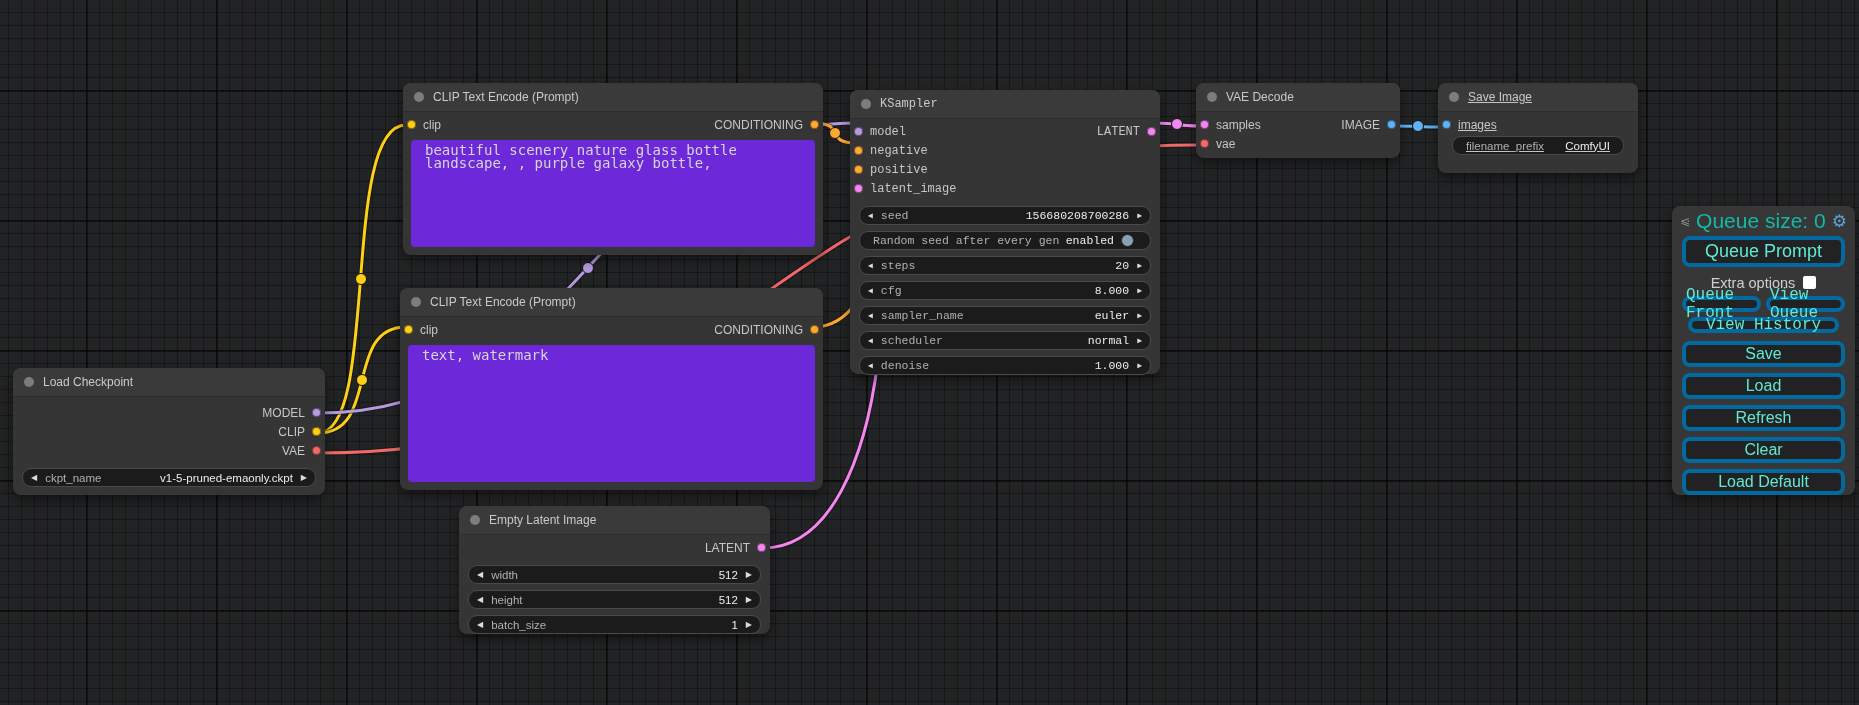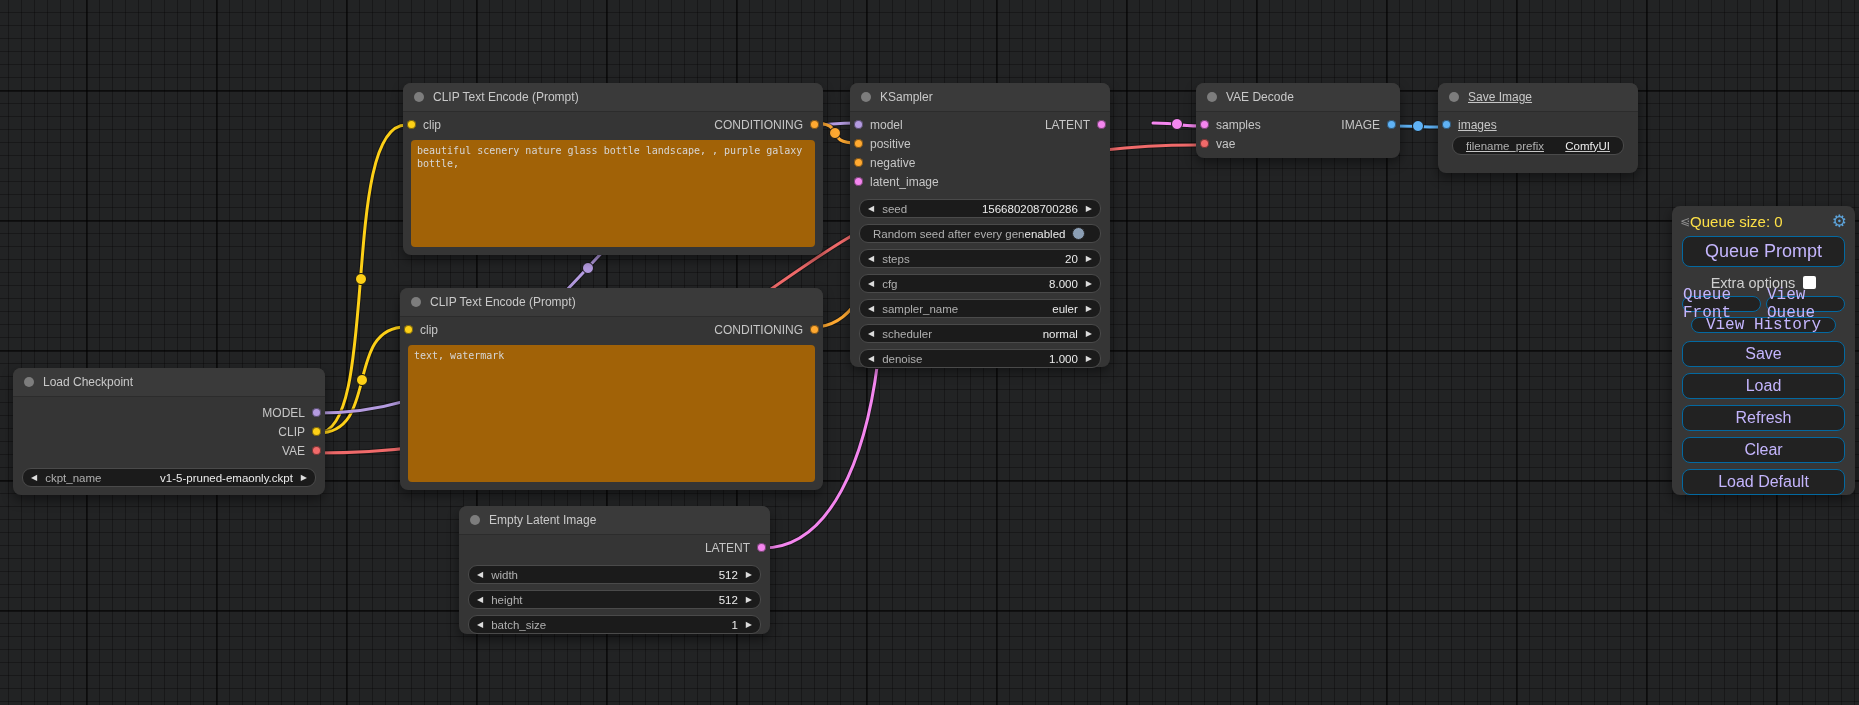--- a/index.html
+++ b/index.html
@@ -45,37 +45,37 @@
   .widget{
     height:17px;border:1px solid #4a4a4a;background:#1b1b1b;border-radius:9px;
     display:flex;align-items:center;margin:6px 0;font-size:11.5px;color:#b4b4b4;
   }
   .warr{font-size:8px;color:#dcdcdc;padding:0 8px;line-height:1;cursor:pointer;}
   .wlabel{color:#b0b0b0;white-space:nowrap;}
   .wvalue{margin-left:auto;color:#ececec;white-space:nowrap;}
   .widget.noarr{padding:0 13px;}
   .wtoggle{width:11px;height:11px;border-radius:50%;background:#8b9eb4;border:1px solid #262626;margin:0 3px 0 7px;flex:none;}
   .prompt-text{
-    background:#a16207;border-radius:4px;margin:6px 8px 8px 8px;padding:4px 6px;
-    font-family:"DejaVu Sans Mono","Liberation Mono",monospace;font-size:10px;line-height:13px;
+    background:#6d28d9;border-radius:4px;margin:6px 8px 8px 8px;padding:4px 14px;
+    font-family:"DejaVu Sans Mono","Liberation Mono",monospace;font-size:14px;line-height:13px;
     color:#d6d6d6;white-space:pre-wrap;word-break:break-word;overflow:hidden;
   }
   
   #queue-panel{
     position:absolute;z-index:3;left:1672px;top:206px;width:183px;height:289px;
     background:#373737;border-radius:8px;box-shadow:0 5px 14px rgba(0,0,0,.5);
     box-sizing:border-box;padding:5px 8px;color:#c9c9c9;
   }
   .qhead{display:flex;align-items:center;height:20px;margin-bottom:5px;}
   .qhandle{color:#8f8f8f;font-size:12px;cursor:grab;line-height:1;}
-  .qsize{flex:1;font-size:15px;color:#fde047;}
+  .qsize{flex:1;text-align:center;font-size:21px;color:#14b8a6;}
   .qgear{color:#5ca3da;font-size:17px;line-height:1;cursor:pointer;}
   .qbtn{
     display:flex;align-items:center;justify-content:center;
-    background:#222;border:1px solid #0369a1;border-radius:8px;color:#c4b5fd;
+    background:#222;border:4px solid #0369a1;border-radius:8px;color:#5eead4;
     cursor:pointer;box-sizing:border-box;
   }
   .qbtn.big{height:26px;font-size:16px;margin:0 2px 6px 2px;}
   .qbtn.prompt{height:31px;font-size:18px;margin:0 2px 6px 2px;}
   .qextra{display:flex;align-items:center;justify-content:center;gap:8px;height:19px;margin-bottom:4px;font-size:14.5px;color:#cfcfcf;}
   .qcheck{width:13px;height:13px;background:#ffffff;border-radius:2px;cursor:pointer;}
   .qsmallrow{display:flex;gap:5px;margin:0 2px 5px 2px;}
   .qbtn.small{height:16px;font-size:16px;border-radius:8px;flex:1;font-family:Liberation Mono, monospace;}
   .qhistoryrow{display:flex;justify-content:center;margin-bottom:8px;}
   .qbtn.small.hist{flex:none;padding:0 14px;}
@@ -231,46 +231,46 @@
       <div class="widget">
         <span class="warr">◀</span>
         <span class="wlabel">batch_size</span>
         <span class="wvalue">1</span>
         <span class="warr">▶</span>
       </div>
     </div>
   </div>
 </div>
 
-<div class="node" style="left:850px;top:83px;width:260px;height:284px;">
+<div class="node" style="left:850px;top:90px;width:310px;height:284px;font-family:Liberation Mono, monospace;">
   <div class="ntitle">
     <span class="cdot"></span>
     <span>KSampler</span>
   </div>
   <div class="nbody">
     <div class="prow spread">
       <span class="pg in">
           <span class="pdot c-model"></span>
           <span>model</span>
         </span>
       <span class="pg out">
           <span>LATENT</span>
           <span class="pdot c-latent"></span>
         </span>
     </div>
     <div class="prow">
         <span class="pg in">
           <span class="pdot c-cond"></span>
+          <span>negative</span>
+        </span>
+      </div>
+    <div class="prow">
+        <span class="pg in">
+          <span class="pdot c-cond"></span>
           <span>positive</span>
-        </span>
-      </div>
-    <div class="prow">
-        <span class="pg in">
-          <span class="pdot c-cond"></span>
-          <span>negative</span>
         </span>
       </div>
     <div class="prow">
         <span class="pg in">
           <span class="pdot c-latent"></span>
           <span>latent_image</span>
         </span>
       </div>
     <div class="widgets">
       <div class="widget">

